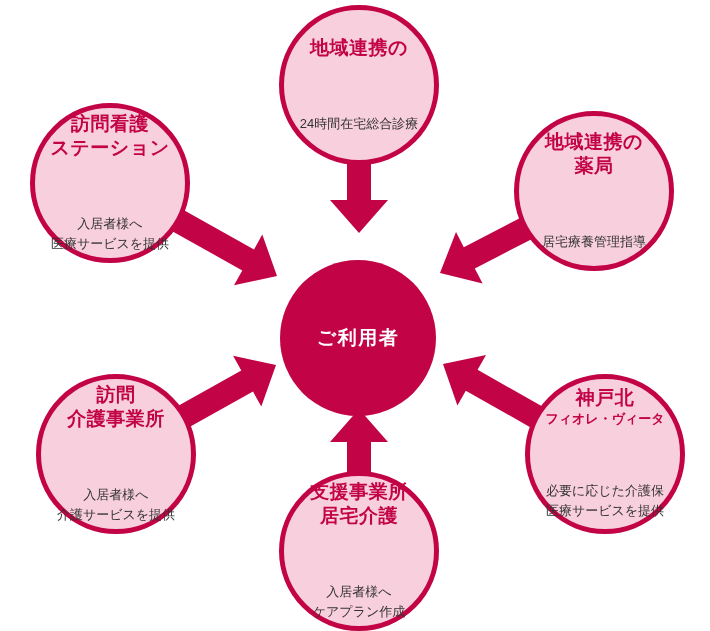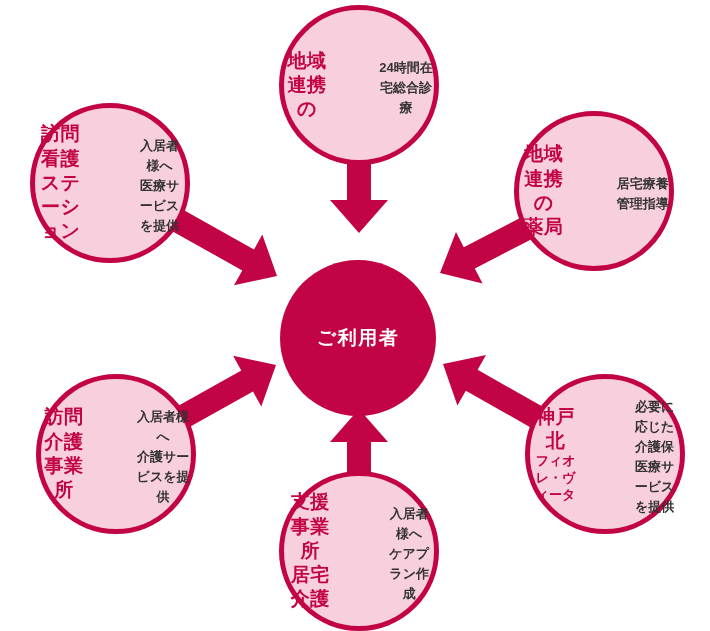--- a/index.html
+++ b/index.html
@@ -27,39 +27,39 @@
   }
   .node{
     position:absolute;
     width:160px;
     height:160px;
     border-radius:50%;
     background:var(--fill);
     border:5px solid var(--accent);
     box-sizing:border-box;
     display:flex;
+    flex-direction:column;
     align-items:center;
     justify-content:center;
     text-align:center;
     z-index:1;
     gap:48px;
   }
   .node .title{
     color:var(--accent);
     font-weight:bold;
     font-size:19px;
     line-height:1.28;
     letter-spacing:0.5px;
   }
   .node .desc{
     color:var(--text);
     font-size:13px;
     line-height:1.55;
     margin-top:6px;
-    font-weight:bold;
   }
   .line{display:block;}
   .t-small{font-size:13px;letter-spacing:0;}
   .center-node{
     width:156px;
     height:156px;
     background:var(--accent);
     border:none;
     z-index:1;
   }

